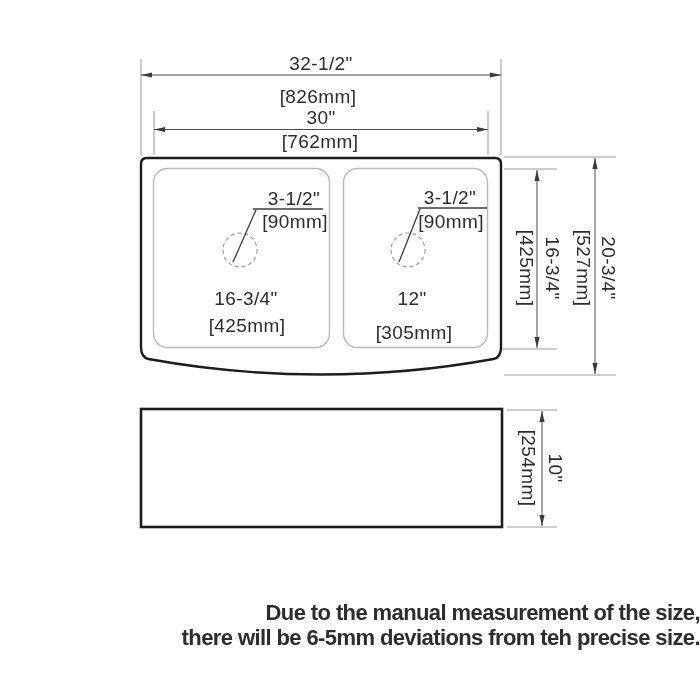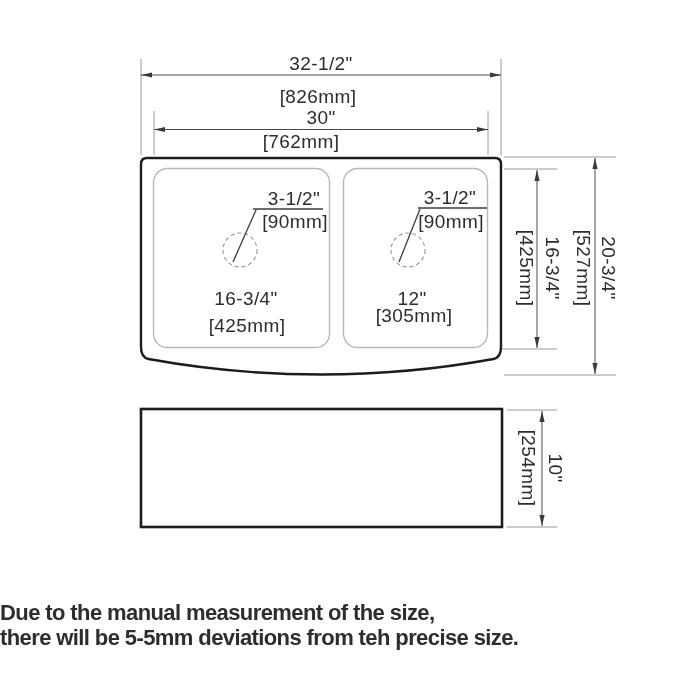--- a/index.html
+++ b/index.html
@@ -12,21 +12,21 @@
     font-size:19px;
     letter-spacing:.4px;
     color:#2c2c2c;
     white-space:nowrap;
     line-height:1;
   }
   .rot{transform:translate(-50%,-50%) rotate(90deg);}
   .caption{
     position:absolute;
     top:600px;left:0;width:700px;
-    text-align:left;
+    text-align:right;
     font-weight:bold;
     font-size:22px;
     line-height:25px;
     letter-spacing:-0.6px;
     color:#2d2d2d;
   }
 </style>
 </head>
 <body>
 
@@ -90,38 +90,38 @@
       <line x1="399" y1="262" x2="420" y2="209"></line>
       <line x1="418" y1="208" x2="487" y2="208"></line>
     </g>
 
     <rect x="141" y="409" width="361" height="118" fill="#ffffff" stroke="#1c1c1c" stroke-width="2.6"></rect>
   </svg>
 
   <div class="lbl" style="left:321px;top:63px">32-1/2"</div>
   <div class="lbl" style="left:318px;top:96px">[826mm]</div>
   <div class="lbl" style="left:321px;top:117px">30"</div>
-  <div class="lbl" style="left:301px;top:141px">[762mm]</div>
+  <div class="lbl" style="left:320px;top:141px">[762mm]</div>
 
   <div class="lbl" style="left:294px;top:198px">3-1/2"</div>
   <div class="lbl" style="left:295px;top:221px">[90mm]</div>
   <div class="lbl" style="left:450px;top:197px">3-1/2"</div>
   <div class="lbl" style="left:451px;top:221px">[90mm]</div>
 
   <div class="lbl" style="left:246px;top:298px">16-3/4"</div>
   <div class="lbl" style="left:247px;top:325px">[425mm]</div>
   <div class="lbl" style="left:412px;top:298px">12"</div>
-  <div class="lbl" style="left:414px;top:315px">[305mm]</div>
+  <div class="lbl" style="left:414px;top:332px">[305mm]</div>
 
   <div class="lbl rot" style="left:552px;top:268px">16-3/4"</div>
   <div class="lbl rot" style="left:526px;top:268px">[425mm]</div>
   <div class="lbl rot" style="left:608px;top:268px">20-3/4"</div>
   <div class="lbl rot" style="left:583px;top:268px">[527mm]</div>
 
   <div class="lbl rot" style="left:555px;top:468px">10"</div>
   <div class="lbl rot" style="left:528px;top:468px">[254mm]</div>
 
   <div class="caption">
     <div>Due to the manual measurement of the size,</div>
-    <div>there will be 5-5mm deviations from teh precise size.</div>
+    <div>there will be 6-5mm deviations from teh precise size.</div>
   </div>
 
 </div>
 
 </body></html>

